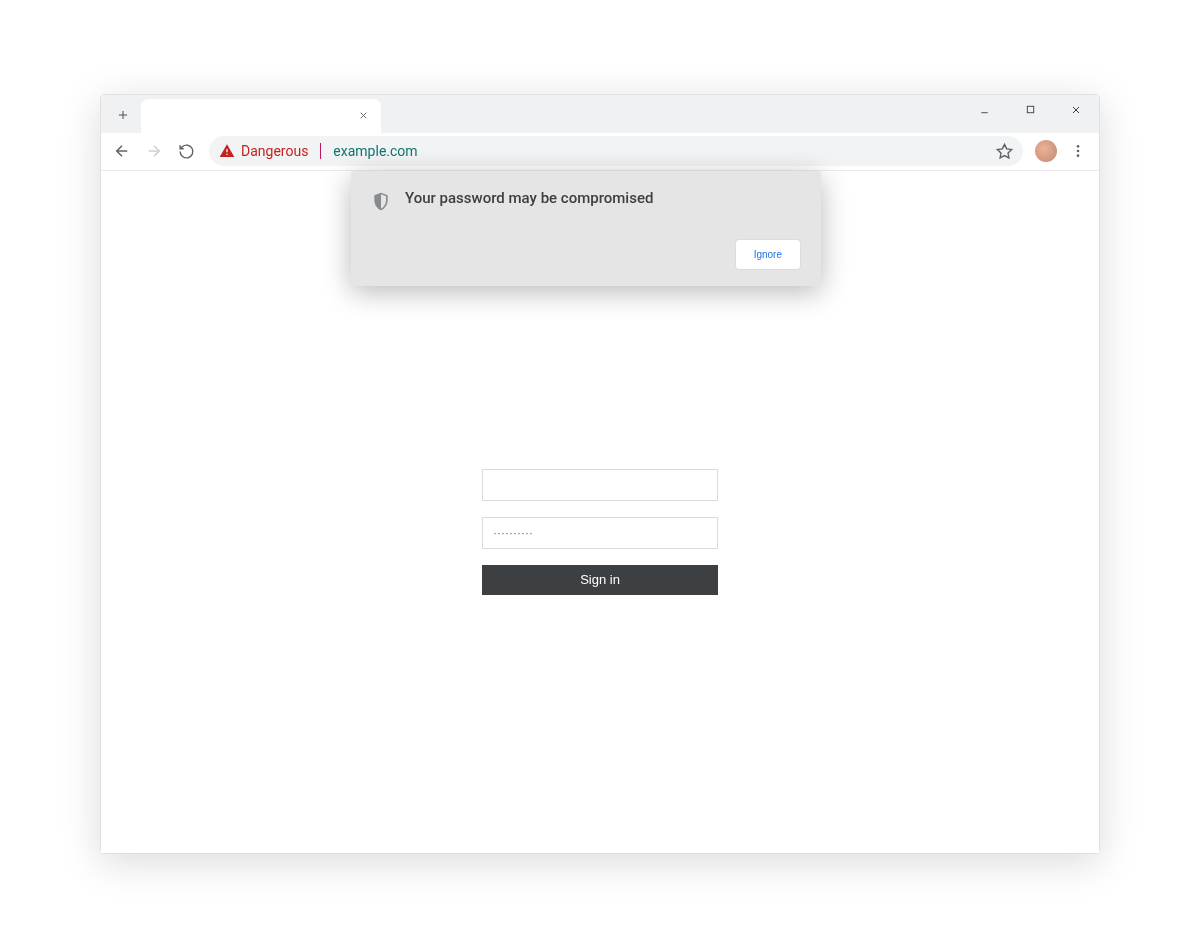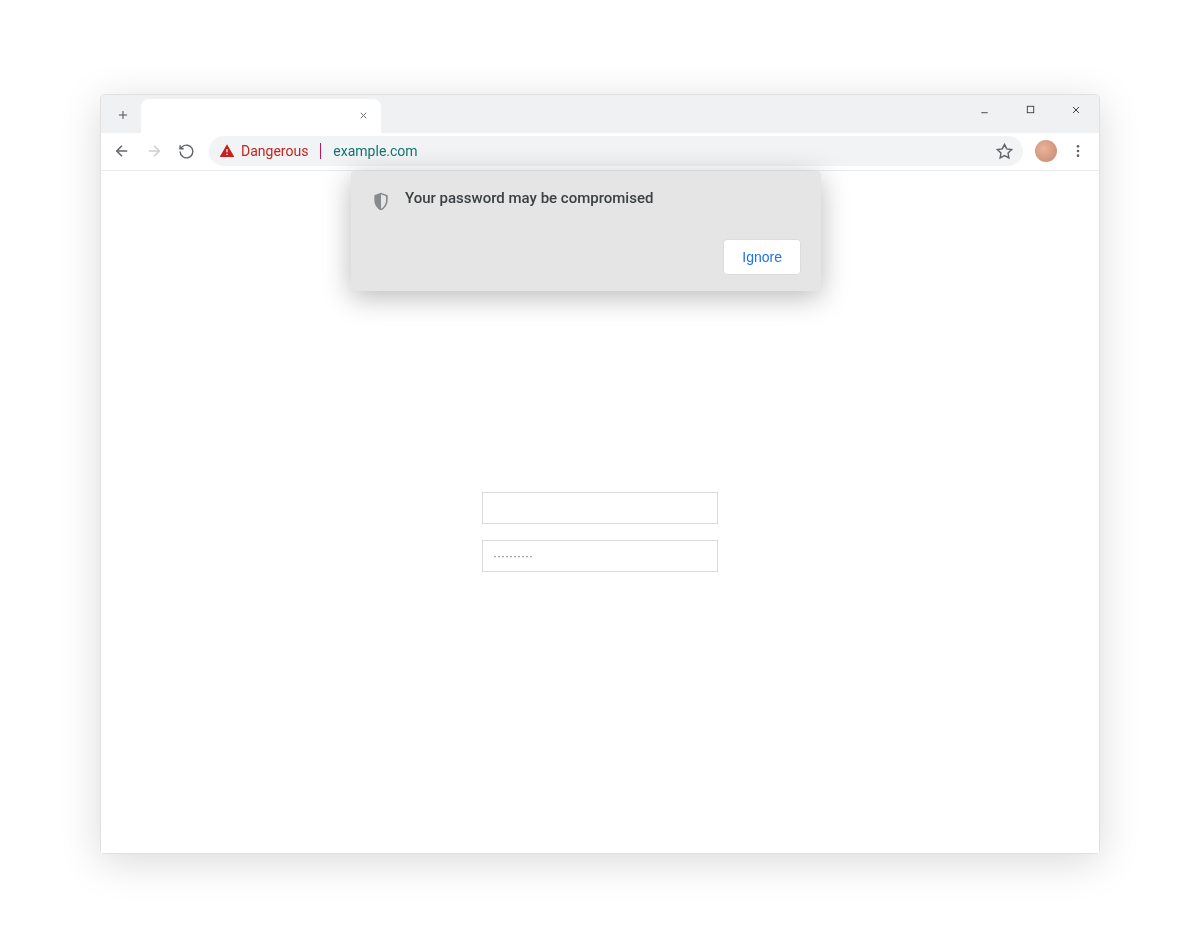--- a/index.html
+++ b/index.html
@@ -217,21 +217,21 @@
       padding: 9px 22px;
       font-size: 14px;
       cursor: pointer;
     }
     .btn-secondary {
       background: #ffffff;
       color: #1a73e8;
       border: 1px solid #dadce0;
       border-radius: 4px;
       padding: 9px 18px;
-      font-size: 14px;
+      font-size: 10px;
       cursor: pointer;
     }
   </style>
 </head>
 <body>
 
 <div class="browser-window">
 
   <div class="titlebar">
     <div class="new-tab-btn">
@@ -326,17 +326,18 @@
         </div>
       </div>
       <div class="popup-actions">
         <button class="btn-secondary">Ignore</button>
       </div>
     </div>
 
     <div class="login-form">
       <input class="text-input" type="text" value="" style="">
       <input class="text-input" type="text" value="··········" style="">
+      <button class="signin-btn">Sign in</button>
     </div>
 
   </div>
 
 </div>
 
 </body></html>

